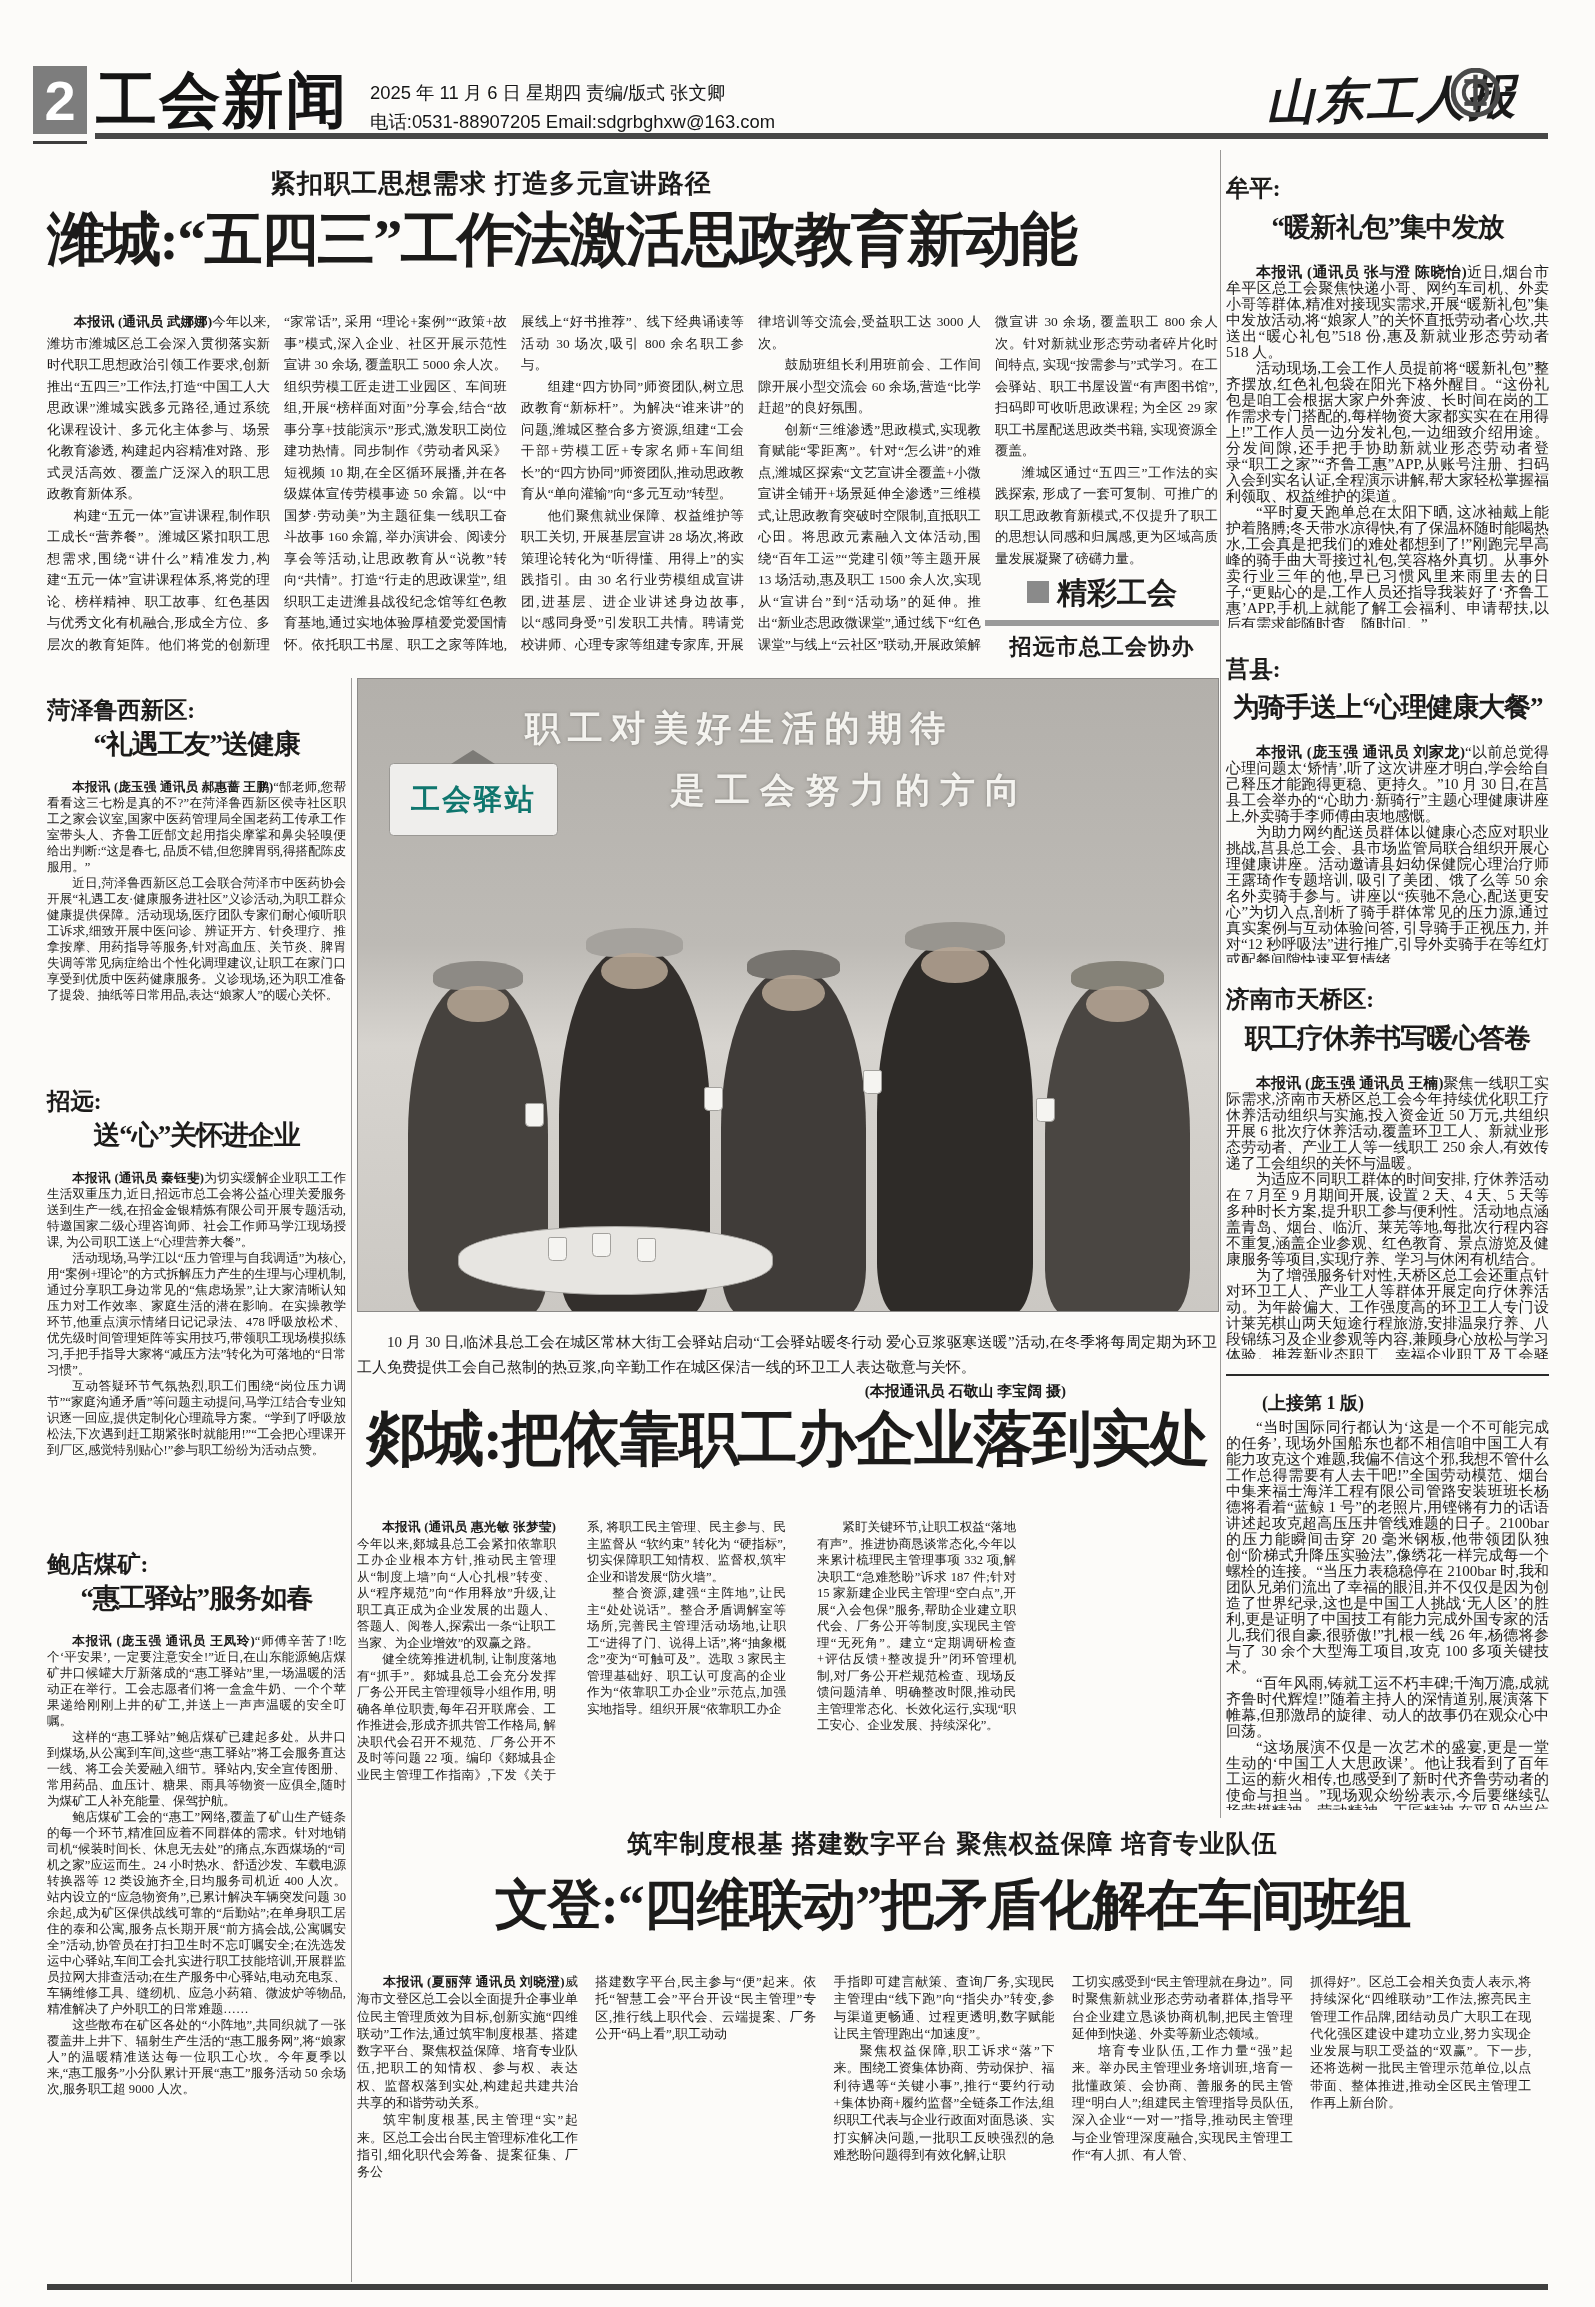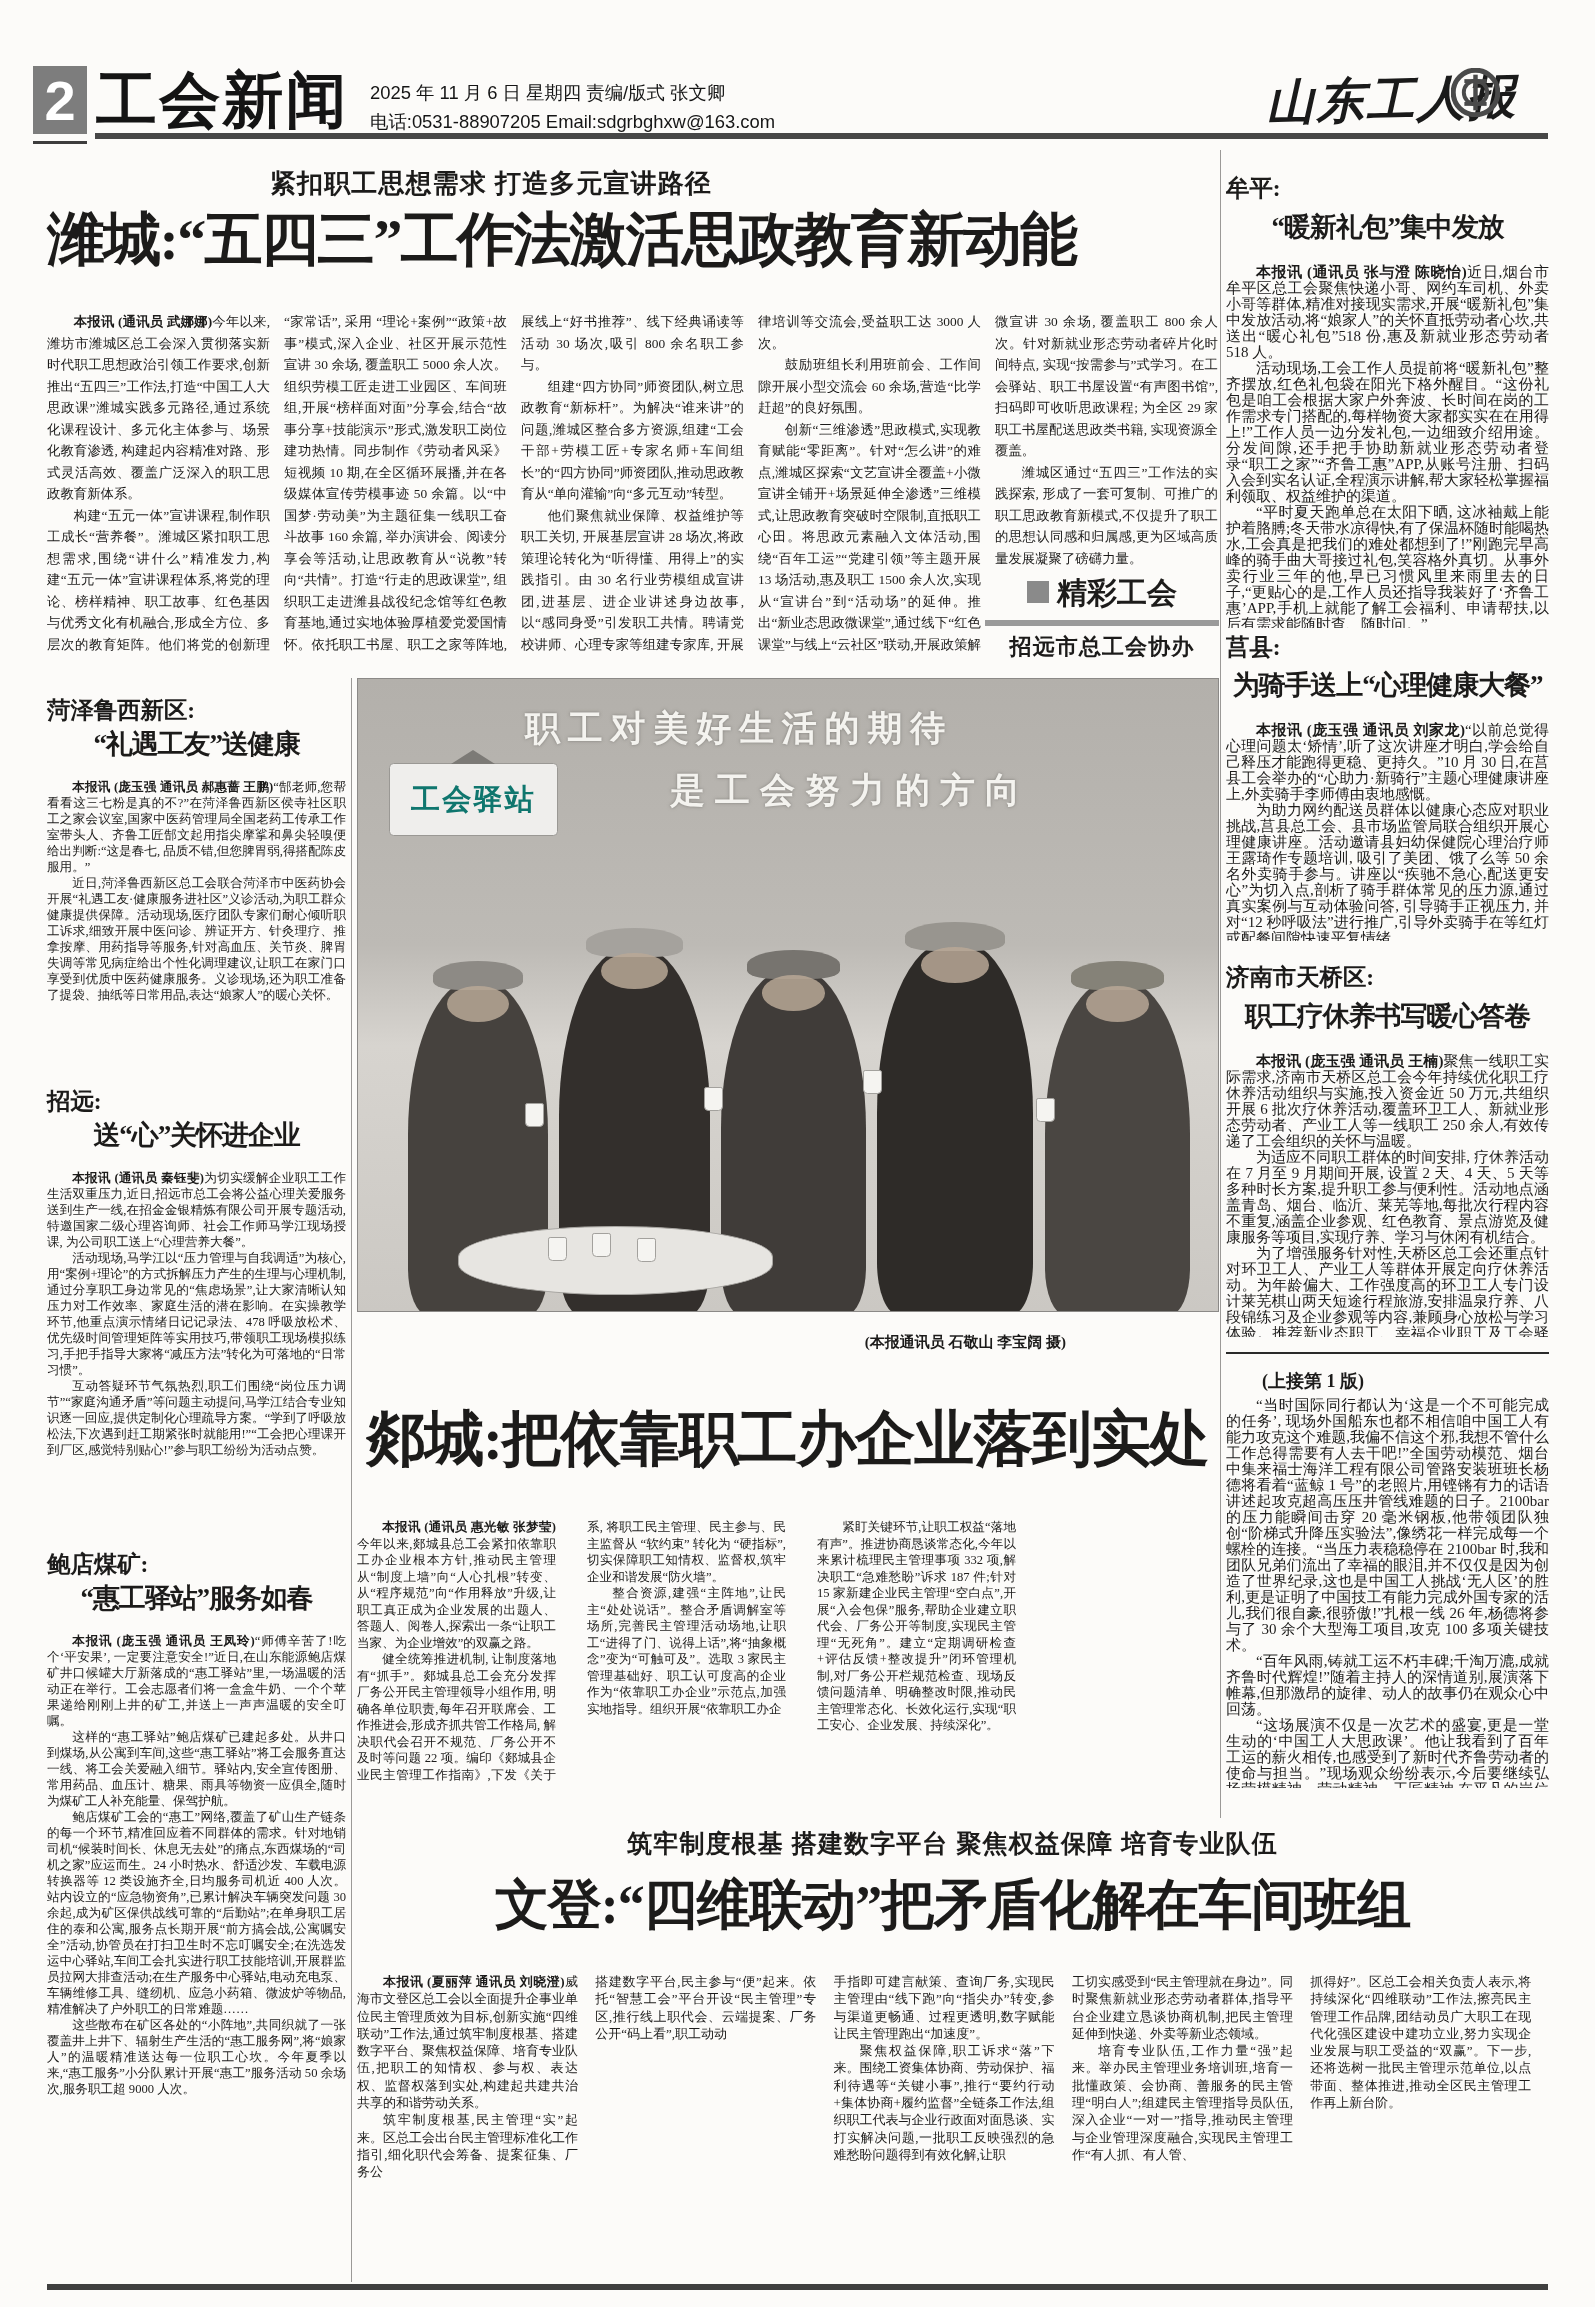--- a/index.html
+++ b/index.html
@@ -147,21 +147,21 @@
   <div class="rightcol">
     <div class="r-art" style="margin-top:22px;">
       <span class="label">牟平:</span>
       <div class="subhead">“暖新礼包”集中发放</div>
       <div class="r-body art-body" style="height:364px;">
           <p><b>本报讯  (通讯员  张与澄  陈晓怡)</b>近日,烟台市牟平区总工会聚焦快递小哥、网约车司机、外卖小哥等群体,精准对接现实需求,开展“暖新礼包”集中发放活动,将“娘家人”的关怀直抵劳动者心坎,共送出“暖心礼包”518 份,惠及新就业形态劳动者 518 人。</p>
           <p>活动现场,工会工作人员提前将“暖新礼包”整齐摆放,红色礼包袋在阳光下格外醒目。“这份礼包是咱工会根据大家户外奔波、长时间在岗的工作需求专门搭配的,每样物资大家都实实在在用得上!”工作人员一边分发礼包,一边细致介绍用途。分发间隙,还手把手协助新就业形态劳动者登录“职工之家”“齐鲁工惠”APP,从账号注册、扫码入会到实名认证,全程演示讲解,帮大家轻松掌握福利领取、权益维护的渠道。</p>
           <p>“平时夏天跑单总在太阳下晒, 这冰袖戴上能护着胳膊;冬天带水凉得快,有了保温杯随时能喝热水,工会真是把我们的难处都想到了!”刚跑完早高峰的骑手曲大哥接过礼包,笑容格外真切。从事外卖行业三年的他,早已习惯风里来雨里去的日子,“更贴心的是,工作人员还指导我装好了‘齐鲁工惠’APP,手机上就能了解工会福利、申请帮扶,以后有需求能随时查、随时问。”</p>
         </div>
     </div>
-    <div class="r-art" style="margin-top:3px;">
+    <div class="r-art" style="margin-top:25px;">
       <span class="label">莒县:</span>
       <div class="subhead">为骑手送上“心理健康大餐”</div>
       <div class="r-body art-body" style="height:219px;">
           <p><b>本报讯  (庞玉强  通讯员  刘家龙)</b>“以前总觉得心理问题太‘矫情’,听了这次讲座才明白,学会给自己释压才能跑得更稳、更持久。”10 月 30 日,在莒县工会举办的“心助力·新骑行”主题心理健康讲座上,外卖骑手李师傅由衷地感慨。</p>
           <p>为助力网约配送员群体以健康心态应对职业挑战,莒县总工会、县市场监管局联合组织开展心理健康讲座。活动邀请县妇幼保健院心理治疗师王露琦作专题培训, 吸引了美团、饿了么等 50 余名外卖骑手参与。讲座以“疾驰不急心,配送更安心”为切入点,剖析了骑手群体常见的压力源,通过真实案例与互动体验问答, 引导骑手正视压力, 并对“12 秒呼吸法”进行推广,引导外卖骑手在等红灯或配餐间隙快速平复情绪。</p>
         </div>
     </div>
     <div class="r-art" style="margin-top:20px;">
       <span class="label">济南市天桥区:</span>
       <div class="subhead">职工疗休养书写暖心答卷</div>
@@ -245,20 +245,21 @@
     <div class="cup" style="left:167px;top:424px;"></div>
     <div class="cup" style="left:346px;top:408px;"></div>
     <div class="cup" style="left:505px;top:391px;"></div>
     <div class="cup" style="left:678px;top:419px;"></div>
     <div class="table"></div>
     <div class="cup" style="left:190px;bottom:50px;"></div>
     <div class="cup" style="left:234px;bottom:54px;"></div>
     <div class="cup" style="left:279px;bottom:49px;"></div>
   </div>
   <div class="caption">
+    <span style="display:block;text-indent:2em;">10 月 30 日,临沭县总工会在城区常林大街工会驿站启动“工会驿站暖冬行动  爱心豆浆驱寒送暖”活动,在冬季将每周定期为环卫工人免费提供工会自己熬制的热豆浆,向辛勤工作在城区保洁一线的环卫工人表达敬意与关怀。</span>
     <span class="cred">(本报通讯员  石敬山  李宝阔  摄)</span>
   </div>
 
   <div class="tancheng">
     <div class="headline">郯城:把依靠职工办企业落到实处</div>
     <div class="tc-body">
       <div class="tc-col art-body">
           <p><b>本报讯  (通讯员  惠光敏  张梦莹)</b>今年以来,郯城县总工会紧扣依靠职工办企业根本方针,推动民主管理从“制度上墙”向“人心扎根”转变、从“程序规范”向“作用释放”升级,让职工真正成为企业发展的出题人、答题人、阅卷人,探索出一条“让职工当家、为企业增效”的双赢之路。</p>
           <p>健全统筹推进机制, 让制度落地有“抓手”。郯城县总工会充分发挥厂务公开民主管理领导小组作用, 明确各单位职责,每年召开联席会、工作推进会,形成齐抓共管工作格局, 解决职代会召开不规范、厂务公开不及时等问题 22 项。编印《郯城县企业民主管理工作指南》,下发《关于进一步规范基层民主管理工作的通知》等文件,逐步构建起系统完备的制度体</p>
         </div>

